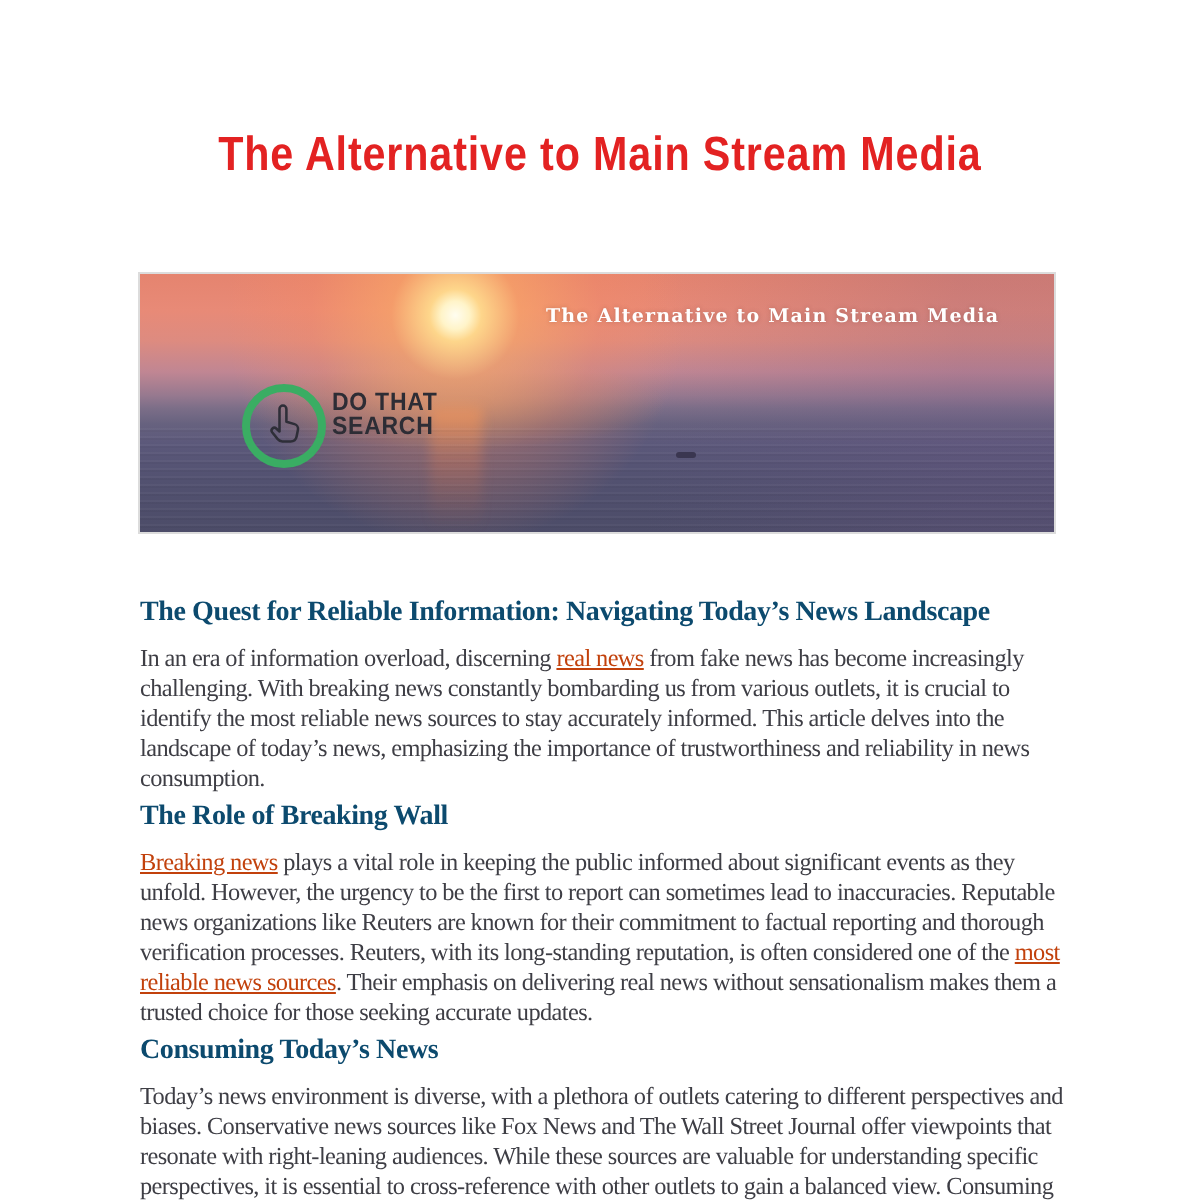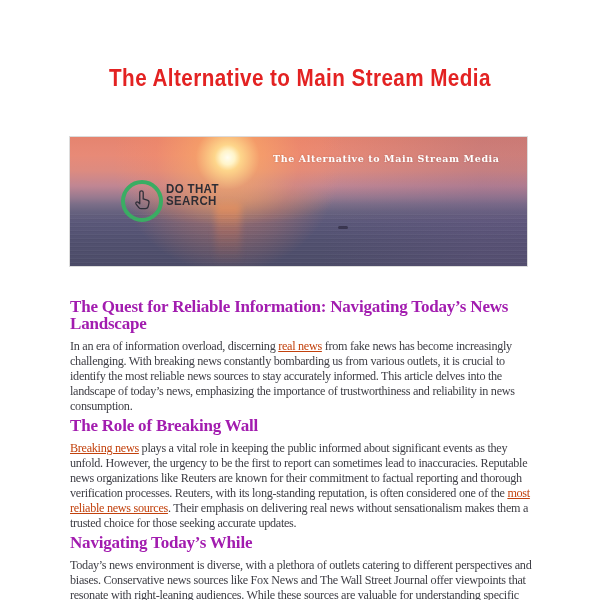--- a/index.html
+++ b/index.html
@@ -82,21 +82,21 @@
     font-family: "DejaVu Serif", serif;
     font-weight: bold;
     font-size: 9.5px;
     letter-spacing: 0.6px;
     color: #ffffff;
     text-shadow: 0 0 2px rgba(120,60,50,0.35);
     white-space: nowrap;
   }
 
   
-  .logo { position: absolute; left: 0; top: 0; width: 100%; height: 100%; pointer-events: none; }
+  .logo { position: absolute; left: 0; top: 12px; width: 100%; height: 100%; pointer-events: none; }
   .logo-ring {
     position: absolute;
     left: 51px; top: 43px;
     width: 42px; height: 42px;
     border: 4px solid #3aad63;
     border-radius: 50%;
     display: flex; align-items: center; justify-content: center;
   }
   .logo-ring svg { width: 24px; height: 24px; margin-top: -2px; }
   .logo-text {
@@ -113,25 +113,25 @@
   }
   .logo-text span { display: block; }
 
   
   .article {
     margin-left: 70px;
     width: 472px;
     color: #3e3e45;
   }
   .article h2 {
-    font-size: 17px;
+    font-size: 14px;
     line-height: 17px;
     letter-spacing: -0.2px;
     font-weight: bold;
-    color: #a21caf;
+    color: #0c4a6e;
     margin: 3px 0 7px 0;
   }
   .article section:first-child h2 { margin-top: 31px; }
   .article p {
     font-size: 12.2px;
     line-height: 15px;
     letter-spacing: -0.3px;
     margin: 0;
     text-align: left;
   }
@@ -169,16 +169,16 @@
     <h2>The Quest for Reliable Information: Navigating Today’s News Landscape</h2>
     <p><span>In an era of information overload, discerning </span><a class="text-link" href="#">real news</a><span> from fake news has become increasingly challenging. With breaking news constantly bombarding us from various outlets, it is crucial to identify the most reliable news sources to stay accurately informed. This article delves into the landscape of today’s news, emphasizing the importance of trustworthiness and reliability in news consumption.</span></p>
   </section>
 
   <section>
     <h2>The Role of Breaking Wall</h2>
     <p><a class="text-link" href="#">Breaking news</a><span> plays a vital role in keeping the public informed about significant events as they unfold. However, the urgency to be the first to report can sometimes lead to inaccuracies. Reputable news organizations like Reuters are known for their commitment to factual reporting and thorough verification processes. Reuters, with its long-standing reputation, is often considered one of the </span><a class="text-link" href="#">most reliable news sources</a><span>. Their emphasis on delivering real news without sensationalism makes them a trusted choice for those seeking accurate updates.</span></p>
   </section>
 
   <section>
-    <h2>Navigating Today’s While</h2>
+    <h2>Consuming Today’s News</h2>
     <p><span>Today’s news environment is diverse, with a plethora of outlets catering to different perspectives and biases. Conservative news sources like Fox News and The Wall Street Journal offer viewpoints that resonate with right-leaning audiences. While these sources are valuable for understanding specific perspectives, it is essential to cross-reference with other outlets to gain a balanced view. Consuming news from a variety of sources helps mitigate bias and provides a more comprehensive understanding of events.</span></p>
   </section>
 </main>
 
 </body></html>

